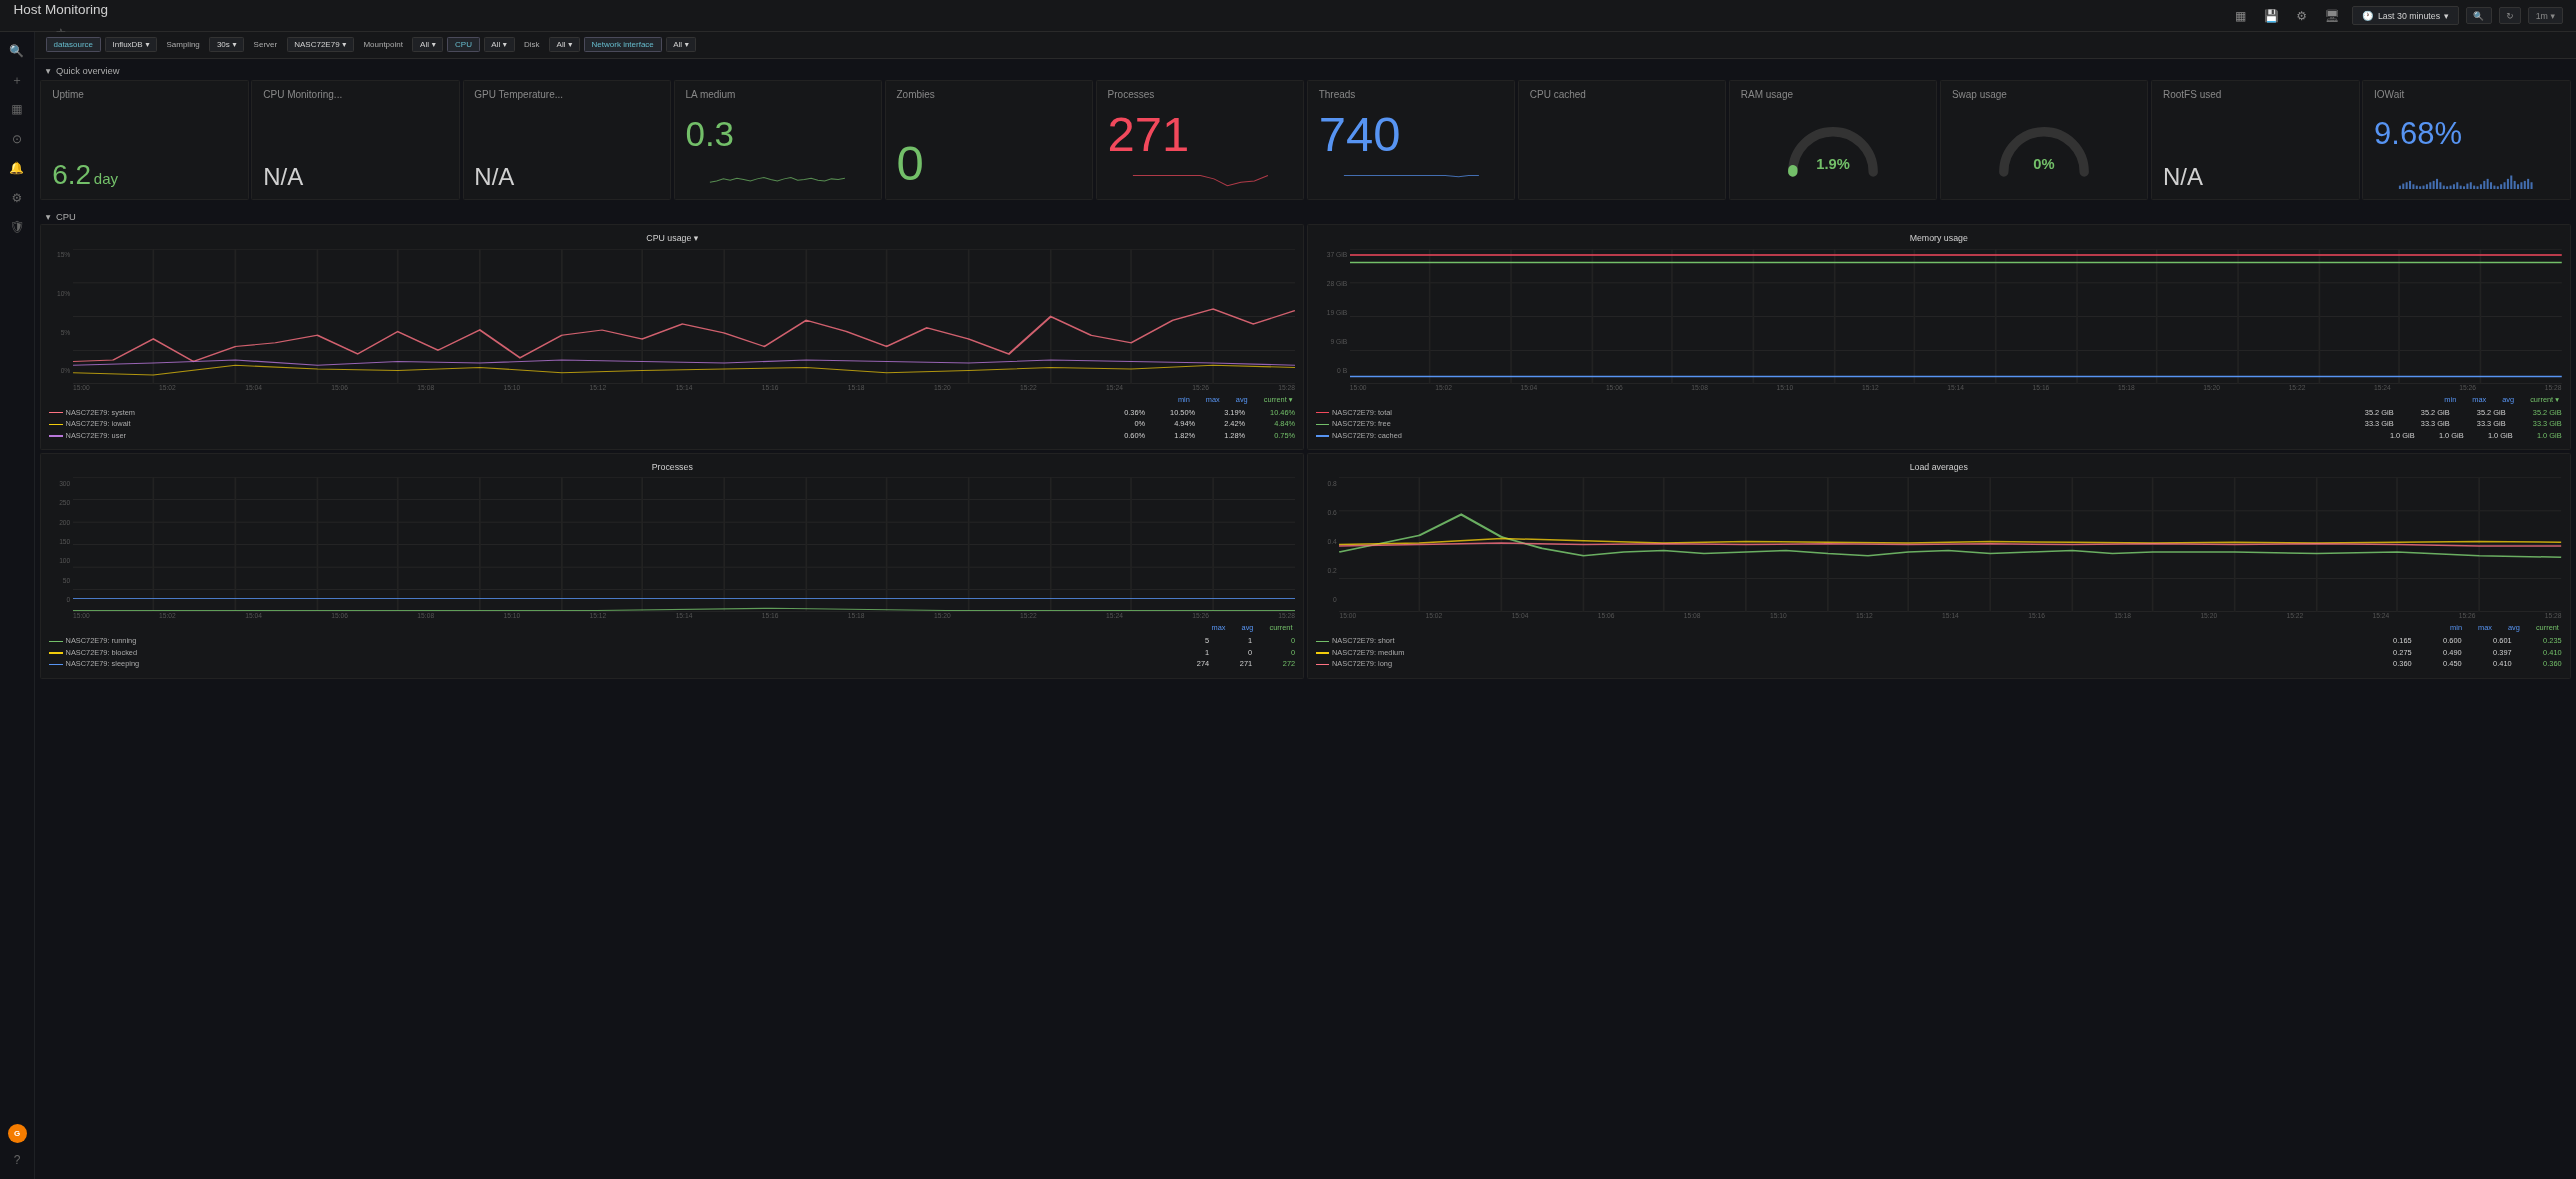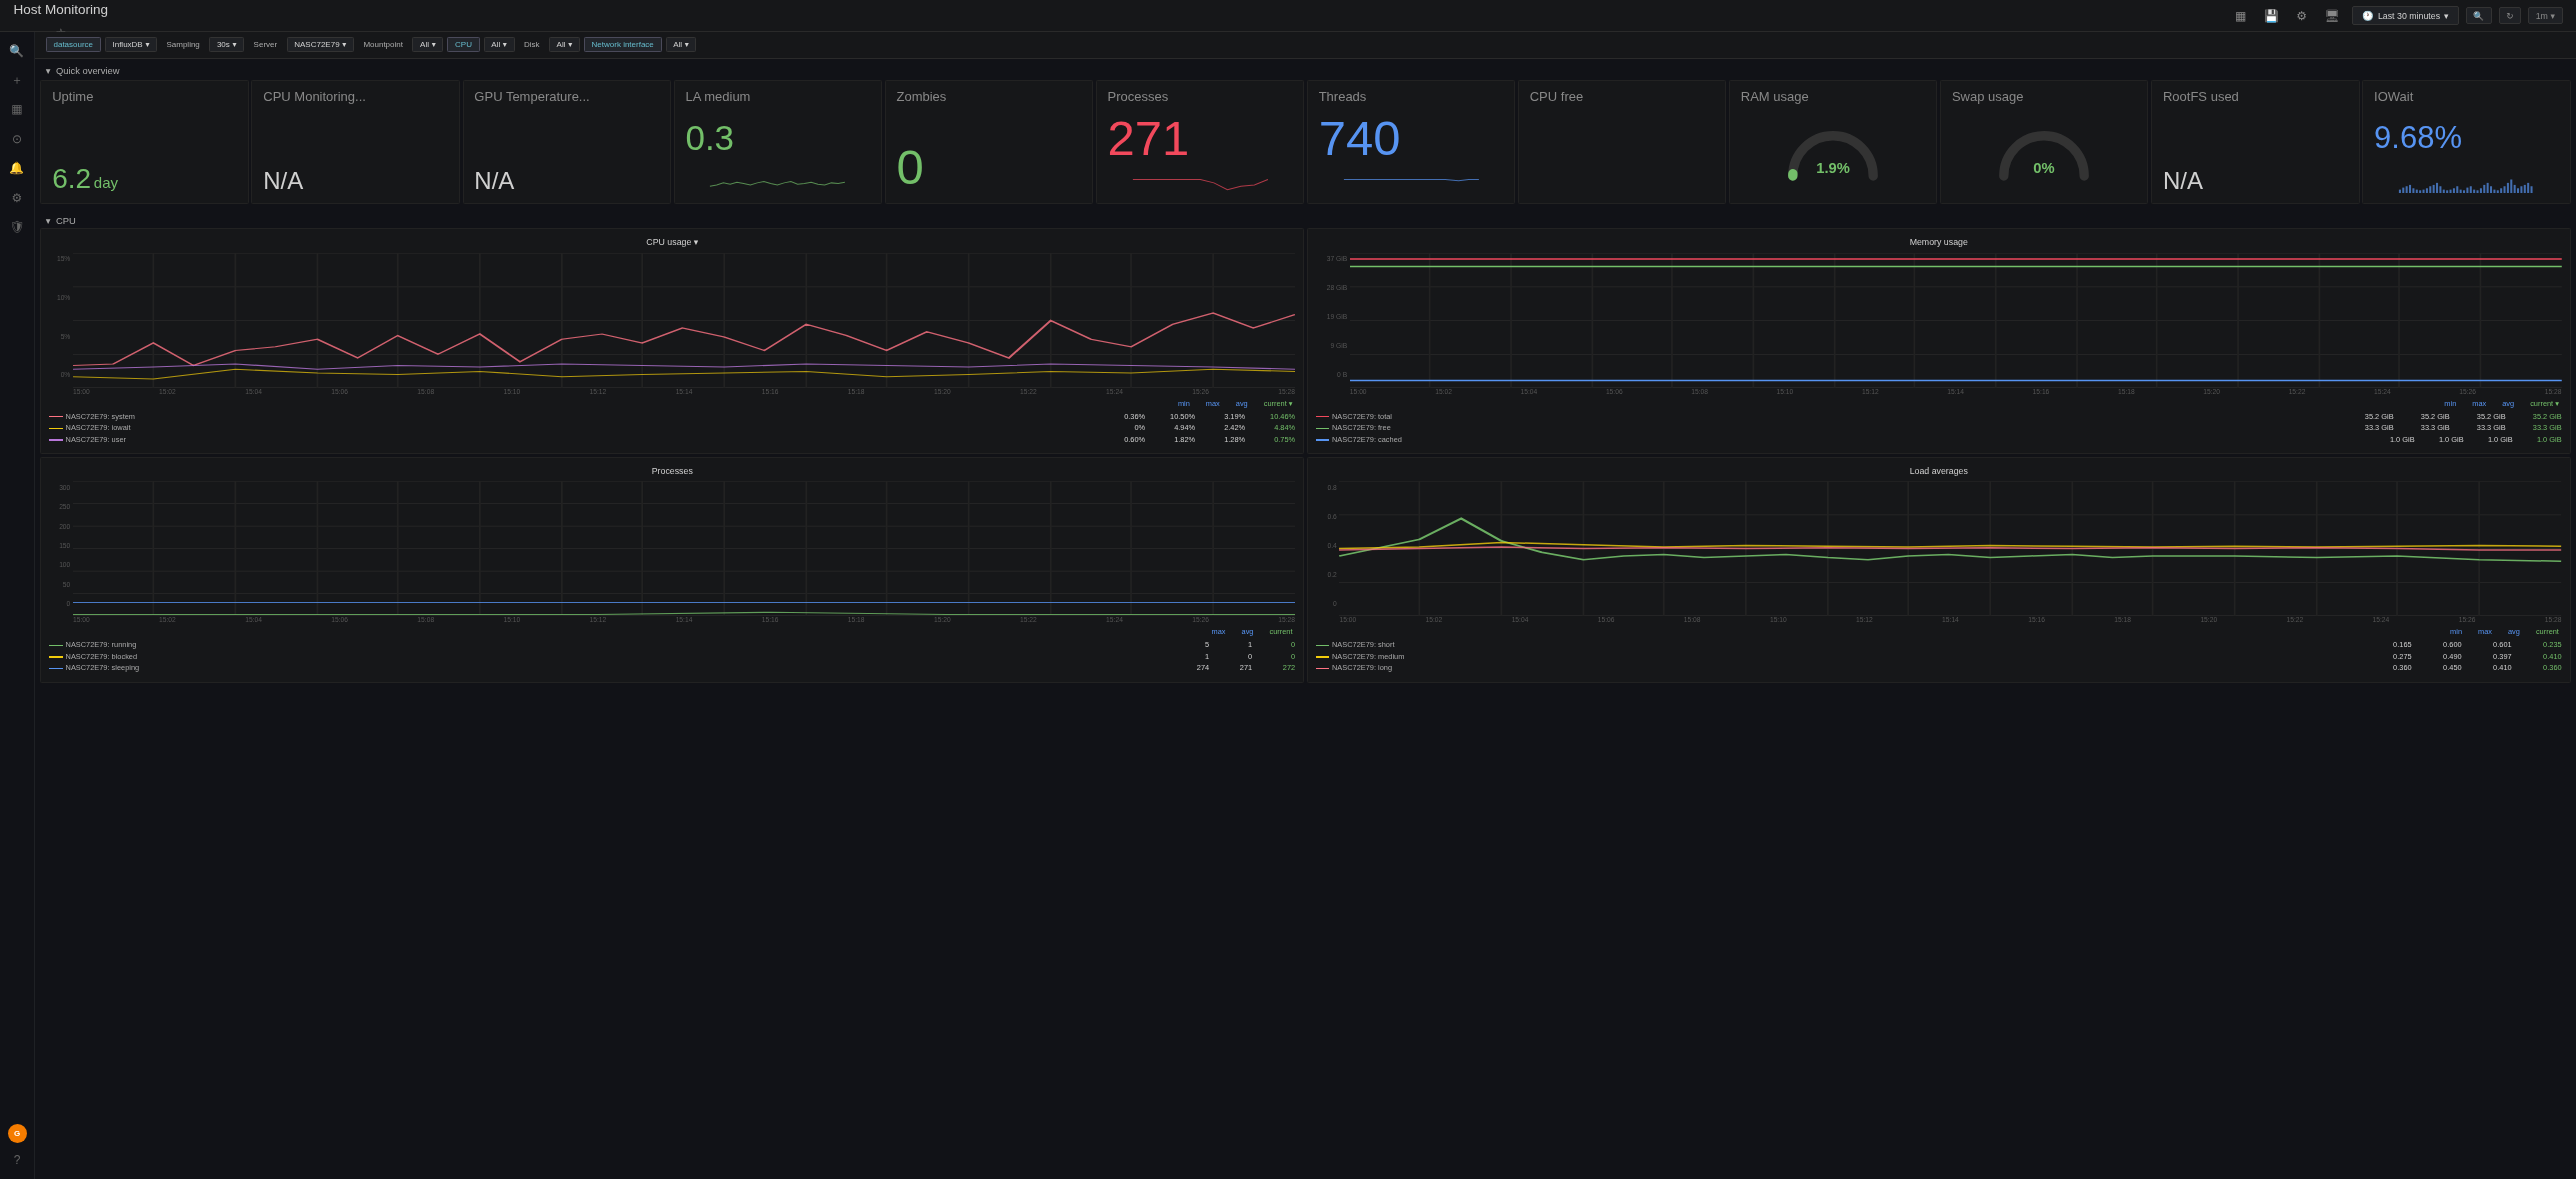--- a/index.html
+++ b/index.html
@@ -173,21 +173,21 @@
       border: 0.7px solid #222;
       border-radius: 1.3px;
       padding: 8px 10.8px;
       min-height: 88px;
       display: flex;
       flex-direction: column;
       justify-content: space-between;
     }
     .stat-card-title {
       color: #888;
-      font-size: 13px;
+      font-size: 10px;
       margin-bottom: 5.4px;
     }
     .stat-value-green { color: #73bf69; font-size: 28px; font-weight: 300; }
     .stat-value-red { color: #f2495c; font-size: 49px; font-weight: 300; }
     .stat-value-blue { color: #5794f2; font-size: 49px; font-weight: 300; }
     .stat-value-na { color: #d0d0d0; font-size: 24px; }
     .stat-value-pct { color: #f2495c; font-size: 31px; font-weight: 300; }
     .stat-unit { color: #73bf69; font-size: 15px; margin-left: 2.7px; }
     
     .gauge-container {
@@ -374,21 +374,21 @@
         <div class="stat-card-title">Threads</div>
         <div class="stat-value-blue">740</div>
         <div>
           <svg viewBox="0 0 200 40" style="width:100%;height:27px;opacity:0.7;">
             <polyline fill="none" stroke="#5794f2" stroke-width="1.5" points="0,20 30,20 60,20 90,20 120,20 150,20 170,22 185,20 200,20"></polyline>
           </svg>
         </div>
       </div>
 
       <div class="stat-card">
-        <div class="stat-card-title">CPU free</div>
+        <div class="stat-card-title">CPU cached</div>
       </div>
 
       <div class="stat-card">
         <div class="stat-card-title">RAM usage</div>
         <div class="gauge-container">
           <svg width="108" height="67" viewBox="0 0 160 100" style="font-size:12px">
             <defs>
               <linearGradient id="gaugeGrad2" x1="0%" y1="0%" x2="100%" y2="0%">
                 <stop offset="0%" style="stop-color:#73bf69"></stop>
                 <stop offset="60%" style="stop-color:#f2cc0c"></stop>

